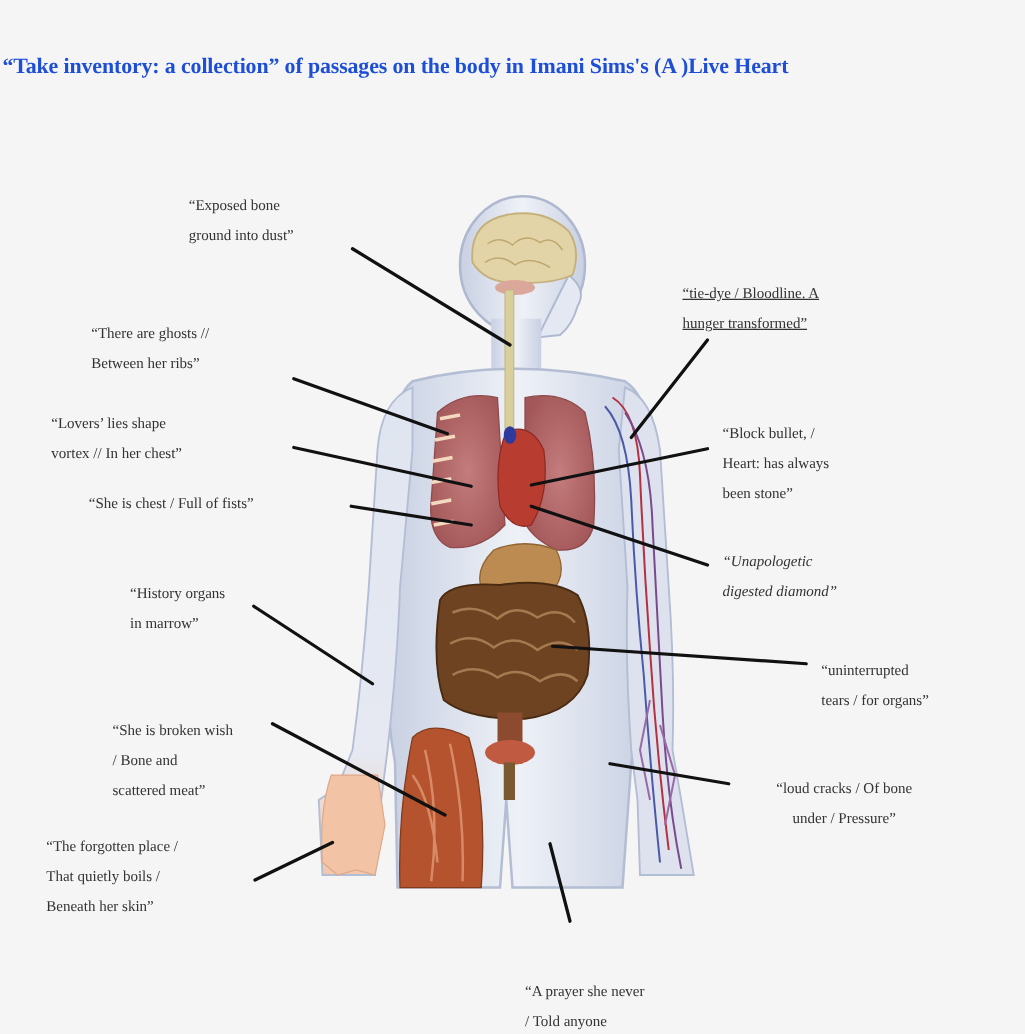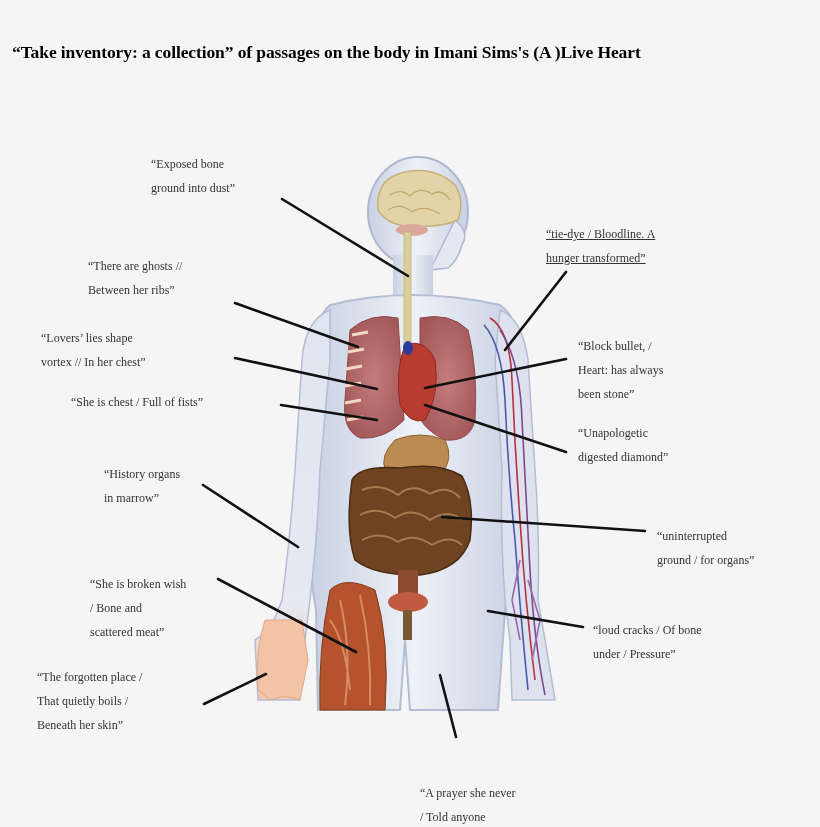--- a/index.html
+++ b/index.html
@@ -3,22 +3,22 @@
   <meta charset="utf-8">
   <style>
     html, body { margin: 0; padding: 0; }
     body {
       width: 820px; height: 827px; background: #f5f5f5;
       position: relative; overflow: hidden;
       font-family: "Liberation Serif", "DejaVu Serif", serif;
       color: #2a2a2a;
     }
     .title {
-      position: absolute; left: 12px; top: 42px;
-      font-size: 17.5px; font-weight: bold; color: #000000;
+      position: absolute; left: 2px; top: 42px;
+      font-size: 17.5px; font-weight: bold; color: #1d4ed8;
       white-space: nowrap; letter-spacing: -0.1px;
     }
     .figure { position: absolute; left: 0; top: 0; width: 820px; height: 827px; }
     .label {
       position: absolute; font-size: 12px; line-height: 24px;
       color: #333; white-space: pre-line;
     }
     svg.leaders { position: absolute; left: 0; top: 0; width: 820px; height: 827px; pointer-events: none; }
   </style>
 </head>
@@ -114,39 +114,39 @@
     <line x1="583" y1="627" x2="488" y2="611"></line>
     <line x1="203" y1="485" x2="298" y2="547"></line>
     <line x1="218" y1="579" x2="356" y2="652"></line>
     <line x1="204" y1="704" x2="266" y2="674"></line>
     <line x1="440" y1="675" x2="456" y2="737"></line>
   </g>
 </svg>
 
 <div class="label" style="left:151px; top:152px;">“Exposed bone
 ground into dust”</div>
-<div class="label" style="left:73px; top:254px;margin-left:15px;">“There are ghosts //
+<div class="label" style="left:73px; top:254px;">“There are ghosts //
 Between her ribs”</div>
 <div class="label" style="left:41px; top:326px;">“Lovers’ lies shape
 vortex // In her chest”</div>
 <div class="label" style="left:71px; top:390px;font-family:Liberation Serif, serif;">“She is chest / Full of fists”</div>
 <div class="label" style="left:104px; top:462px;">“History organs
 in marrow”</div>
 <div class="label" style="left:90px; top:540px;margin-top:32px;">“She is broken wish
 / Bone and
 scattered meat”</div>
 <div class="label" style="left:37px; top:665px;">“The forgotten place /
 That quietly boils /
 Beneath her skin”</div>
 <div class="label" style="left:420px; top:737px;margin-top:44px;">“A prayer she never
 / Told anyone
 scripted to thighs”</div>
 <div class="label" style="left:546px; top:222px;text-decoration:underline;">“tie-dye / Bloodline. A
 hunger transformed”</div>
 <div class="label" style="left:578px; top:334px;">“Block bullet, /
 Heart: has always
 been stone”</div>
-<div class="label" style="left:578px; top:421px;">“Unapologetic
+<div class="label" style="left:578px; top:437px;font-style:italic;">“Unapologetic
 digested diamond”</div>
 <div class="label" style="left:657px; top:524px;">“uninterrupted
-ground / for organs”</div>
-<div class="label" style="left:593px; top:618px;">“loud cracks / Of bone
+tears / for organs”</div>
+<div class="label" style="left:621px; top:618px;text-align:center;">“loud cracks / Of bone
 under / Pressure”</div>
 
 </body></html>

